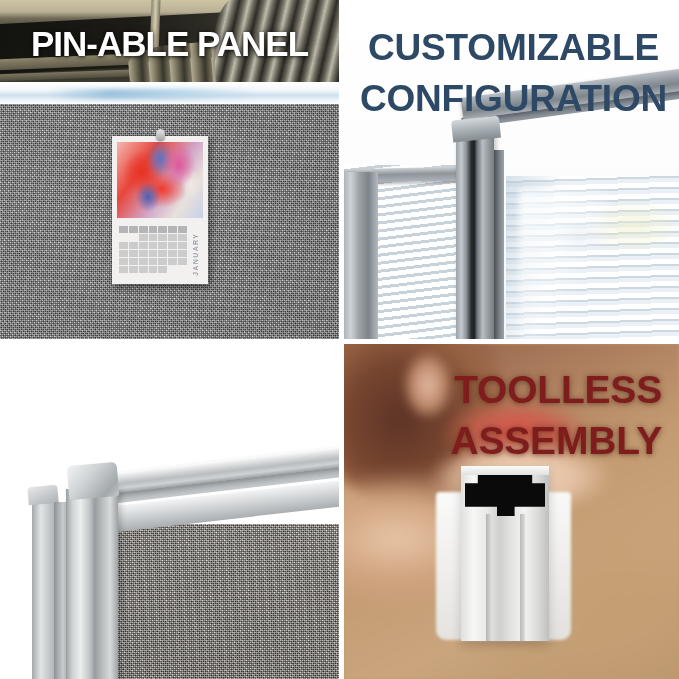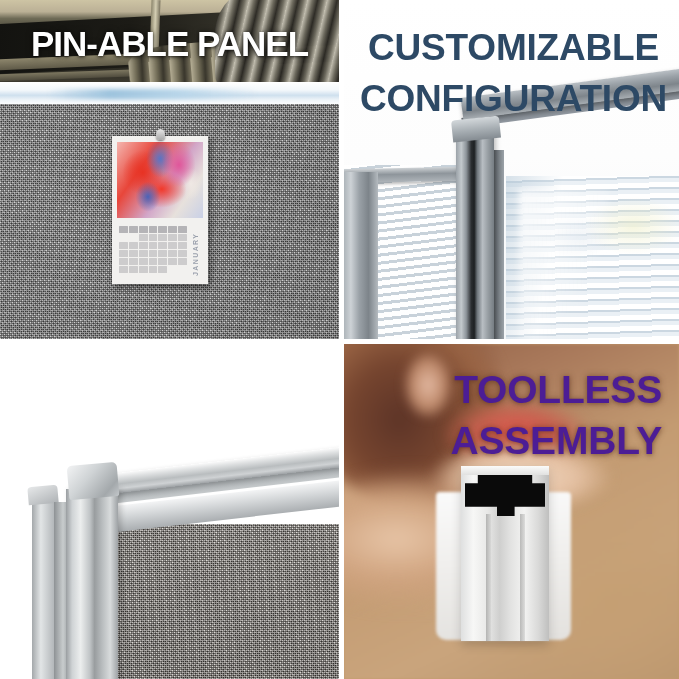--- a/index.html
+++ b/index.html
@@ -40,21 +40,21 @@
     letter-spacing: -0.2px;
     line-height: 1.30;
     white-space: pre-line;
   }
   .caption.navy { color: #2d4965; }
   .caption.white-shadow {
     color: #ffffff;
     text-shadow: 0 0 6px rgba(0,0,0,0.55), 0 1px 3px rgba(0,0,0,0.6);
   }
   .caption.cream-shadow {
-    color: #4c1d95;
+    color: #7f1d1d;
     text-shadow: 0 0 7px rgba(90,50,30,0.45), 0 1px 4px rgba(80,40,20,0.4);
   }
 
   
   #cap-pinable {
     top: 21px; left: 0; width: 339px;
     text-align: center;
     font-size: 35px;
     letter-spacing: -1.0px;
   }

